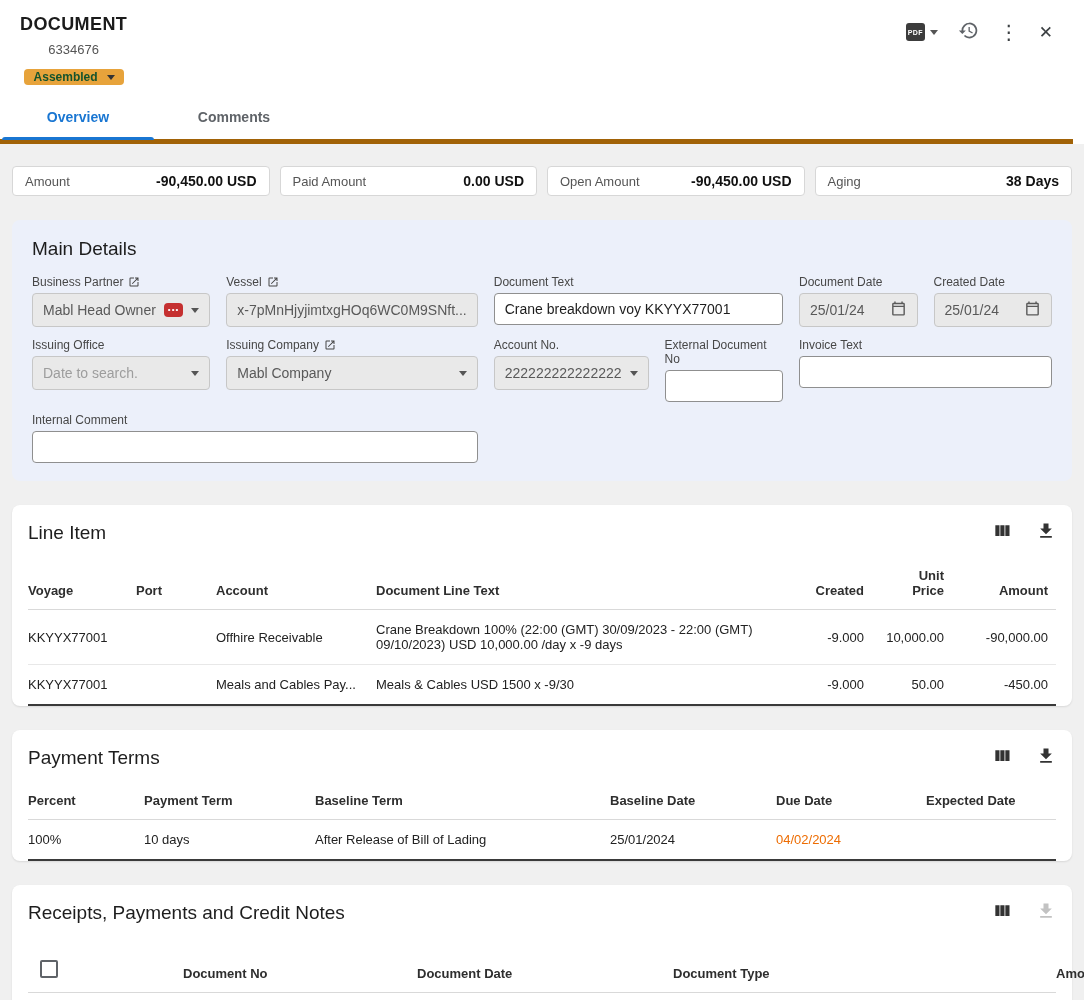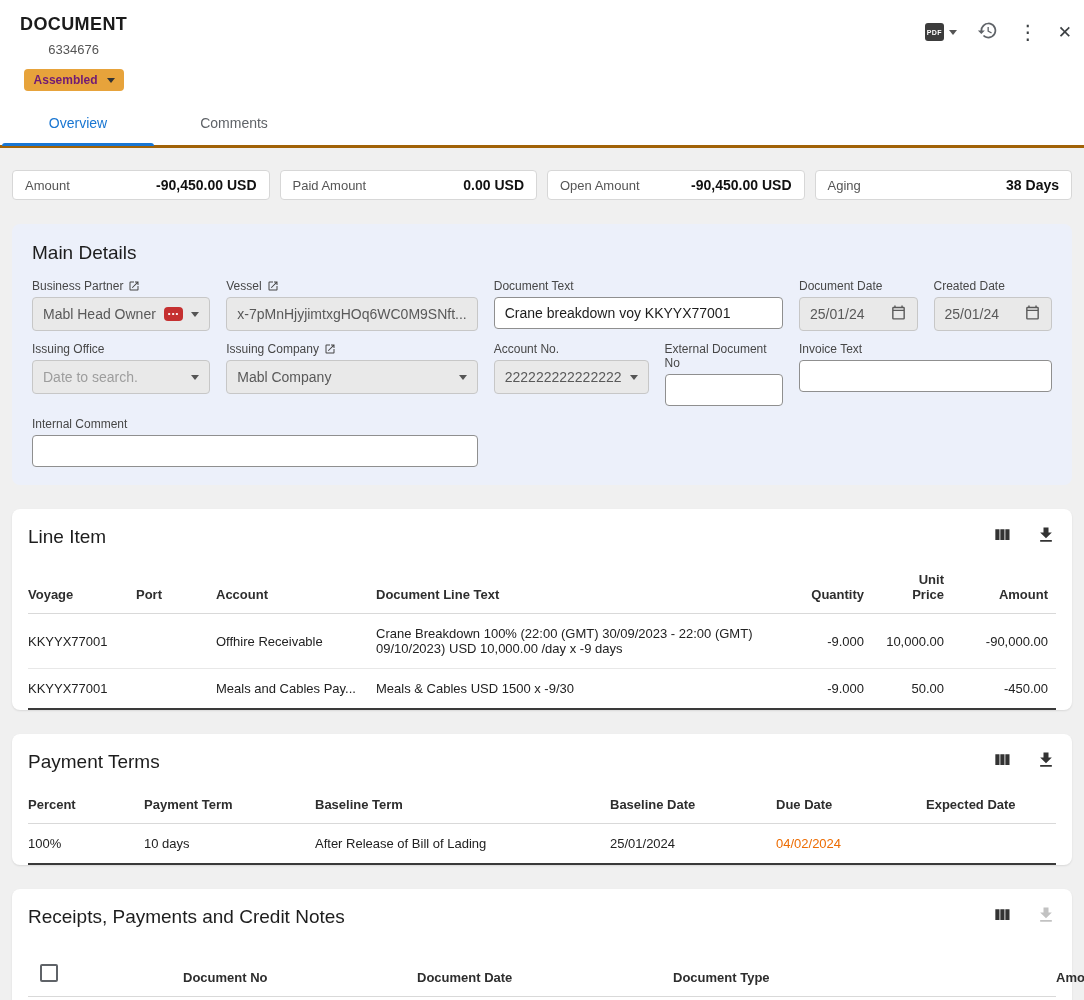--- a/index.html
+++ b/index.html
@@ -9,41 +9,41 @@
     font-family:"Liberation Sans","DejaVu Sans",sans-serif;
     color:#1d1d1d;
   }
   :root{
     --accent_blue:#1976D2; --badge_amber:#E7A33B; --due_orange:#ED6C02;
     --chip_red:#C53030; --details_bg:#ECF0FA;
   }
   button{ font-family:inherit; }
 
   
-  .topbar { background:#fff; padding:14px 12px 0 20px; }
+  .topbar { background:#fff; padding:14px 31px 0 20px; }
   .topbar-row { display:flex; justify-content:space-between; align-items:flex-start; }
   .page-title { font-size:18px; font-weight:bold; letter-spacing:.4px; color:#1b1b1b; }
   .subtitle-row { display:flex; align-items:center; gap:12px; margin-top:7px;flex-direction:column; }
   .doc-number { font-size:13px; color:#555; }
   .status-badge {
     background:var(--badge_amber); border:none; border-radius:4px;
-    height:22px; padding:0 9px 0 10px; display:flex; align-items:center; gap:9px;
-    font-size:12px; font-weight:bold; color:#701a75; cursor:pointer;
+    height:16px; padding:0 9px 0 10px; display:flex; align-items:center; gap:9px;
+    font-size:12px; font-weight:bold; color:#14532d; cursor:pointer;
   }
   .caret-down { width:0; height:0; border-left:4px solid transparent; border-right:4px solid transparent; border-top:5px solid #555; }
   .status-badge .caret-down { border-top-color:#333; }
   .topbar-actions { display:flex; align-items:center; gap:20px; margin-top:6px; }
   .icon-btn { background:none; border:none; cursor:pointer; display:flex; align-items:center; gap:5px; color:#5f6368; padding:0; }
   .pdf-chip { background:#3c3c3c; color:#fff; font-size:7px; font-weight:bold; letter-spacing:.4px;
     border-radius:3px; width:19px; height:18px; display:flex; align-items:center; justify-content:center; }
   .glyph-more { font-size:20px; color:#3c4043; line-height:1; }
   .glyph-close { font-size:17px; color:#3c4043; line-height:1; }
 
   
-  .tabs { display:flex; margin:13px -20px 0 -20px; border-bottom:3px solid #a16207; }
+  .tabs { display:flex; margin:13px -20px 0 -20px; border-bottom:5px solid #a16207;font-weight:bold; }
   .tab { width:156px; text-align:center; padding:11px 0 14px 0; font-size:14px; color:#5f6368; cursor:pointer; position:relative; }
   .tab.active { color:var(--accent_blue); }
   .tab.active::after { content:""; position:absolute; left:2px; right:2px; bottom:-1px; height:3px; background:var(--accent_blue); border-radius:3px 3px 0 0; }
 
   
   .content { padding:22px 12px 0 12px; }
 
   .summary-row { display:flex; gap:10px; }
   .summary-card { flex:1; background:#fff; border:1px solid #d7d7d7; border-radius:4px; height:30px;
     display:flex; align-items:center; justify-content:space-between; padding:0 12px; }
@@ -306,21 +306,21 @@
             <col style="width:96px">
             <col style="width:80px">
             <col style="width:104px">
           </colgroup>
         <thead>
           <tr>
             <th>Voyage</th>
             <th>Port</th>
             <th>Account</th>
             <th>Document Line Text</th>
-            <th class="num">Quantity</th>
+            <th class="num">Created</th>
             <th class="num"><span class="wrap-narrow">Unit Price</span></th>
             <th class="num">Amount</th>
           </tr>
         </thead>
         <tbody>
           <tr>
             <td>KKYYX77001</td>
             <td></td>
             <td>Offhire Receivable</td>
             <td>Crane Breakdown 100% (22:00 (GMT) 30/09/2023 - 22:00 (GMT) 09/10/2023) USD 10,000.00 /day x -9 days</td>

